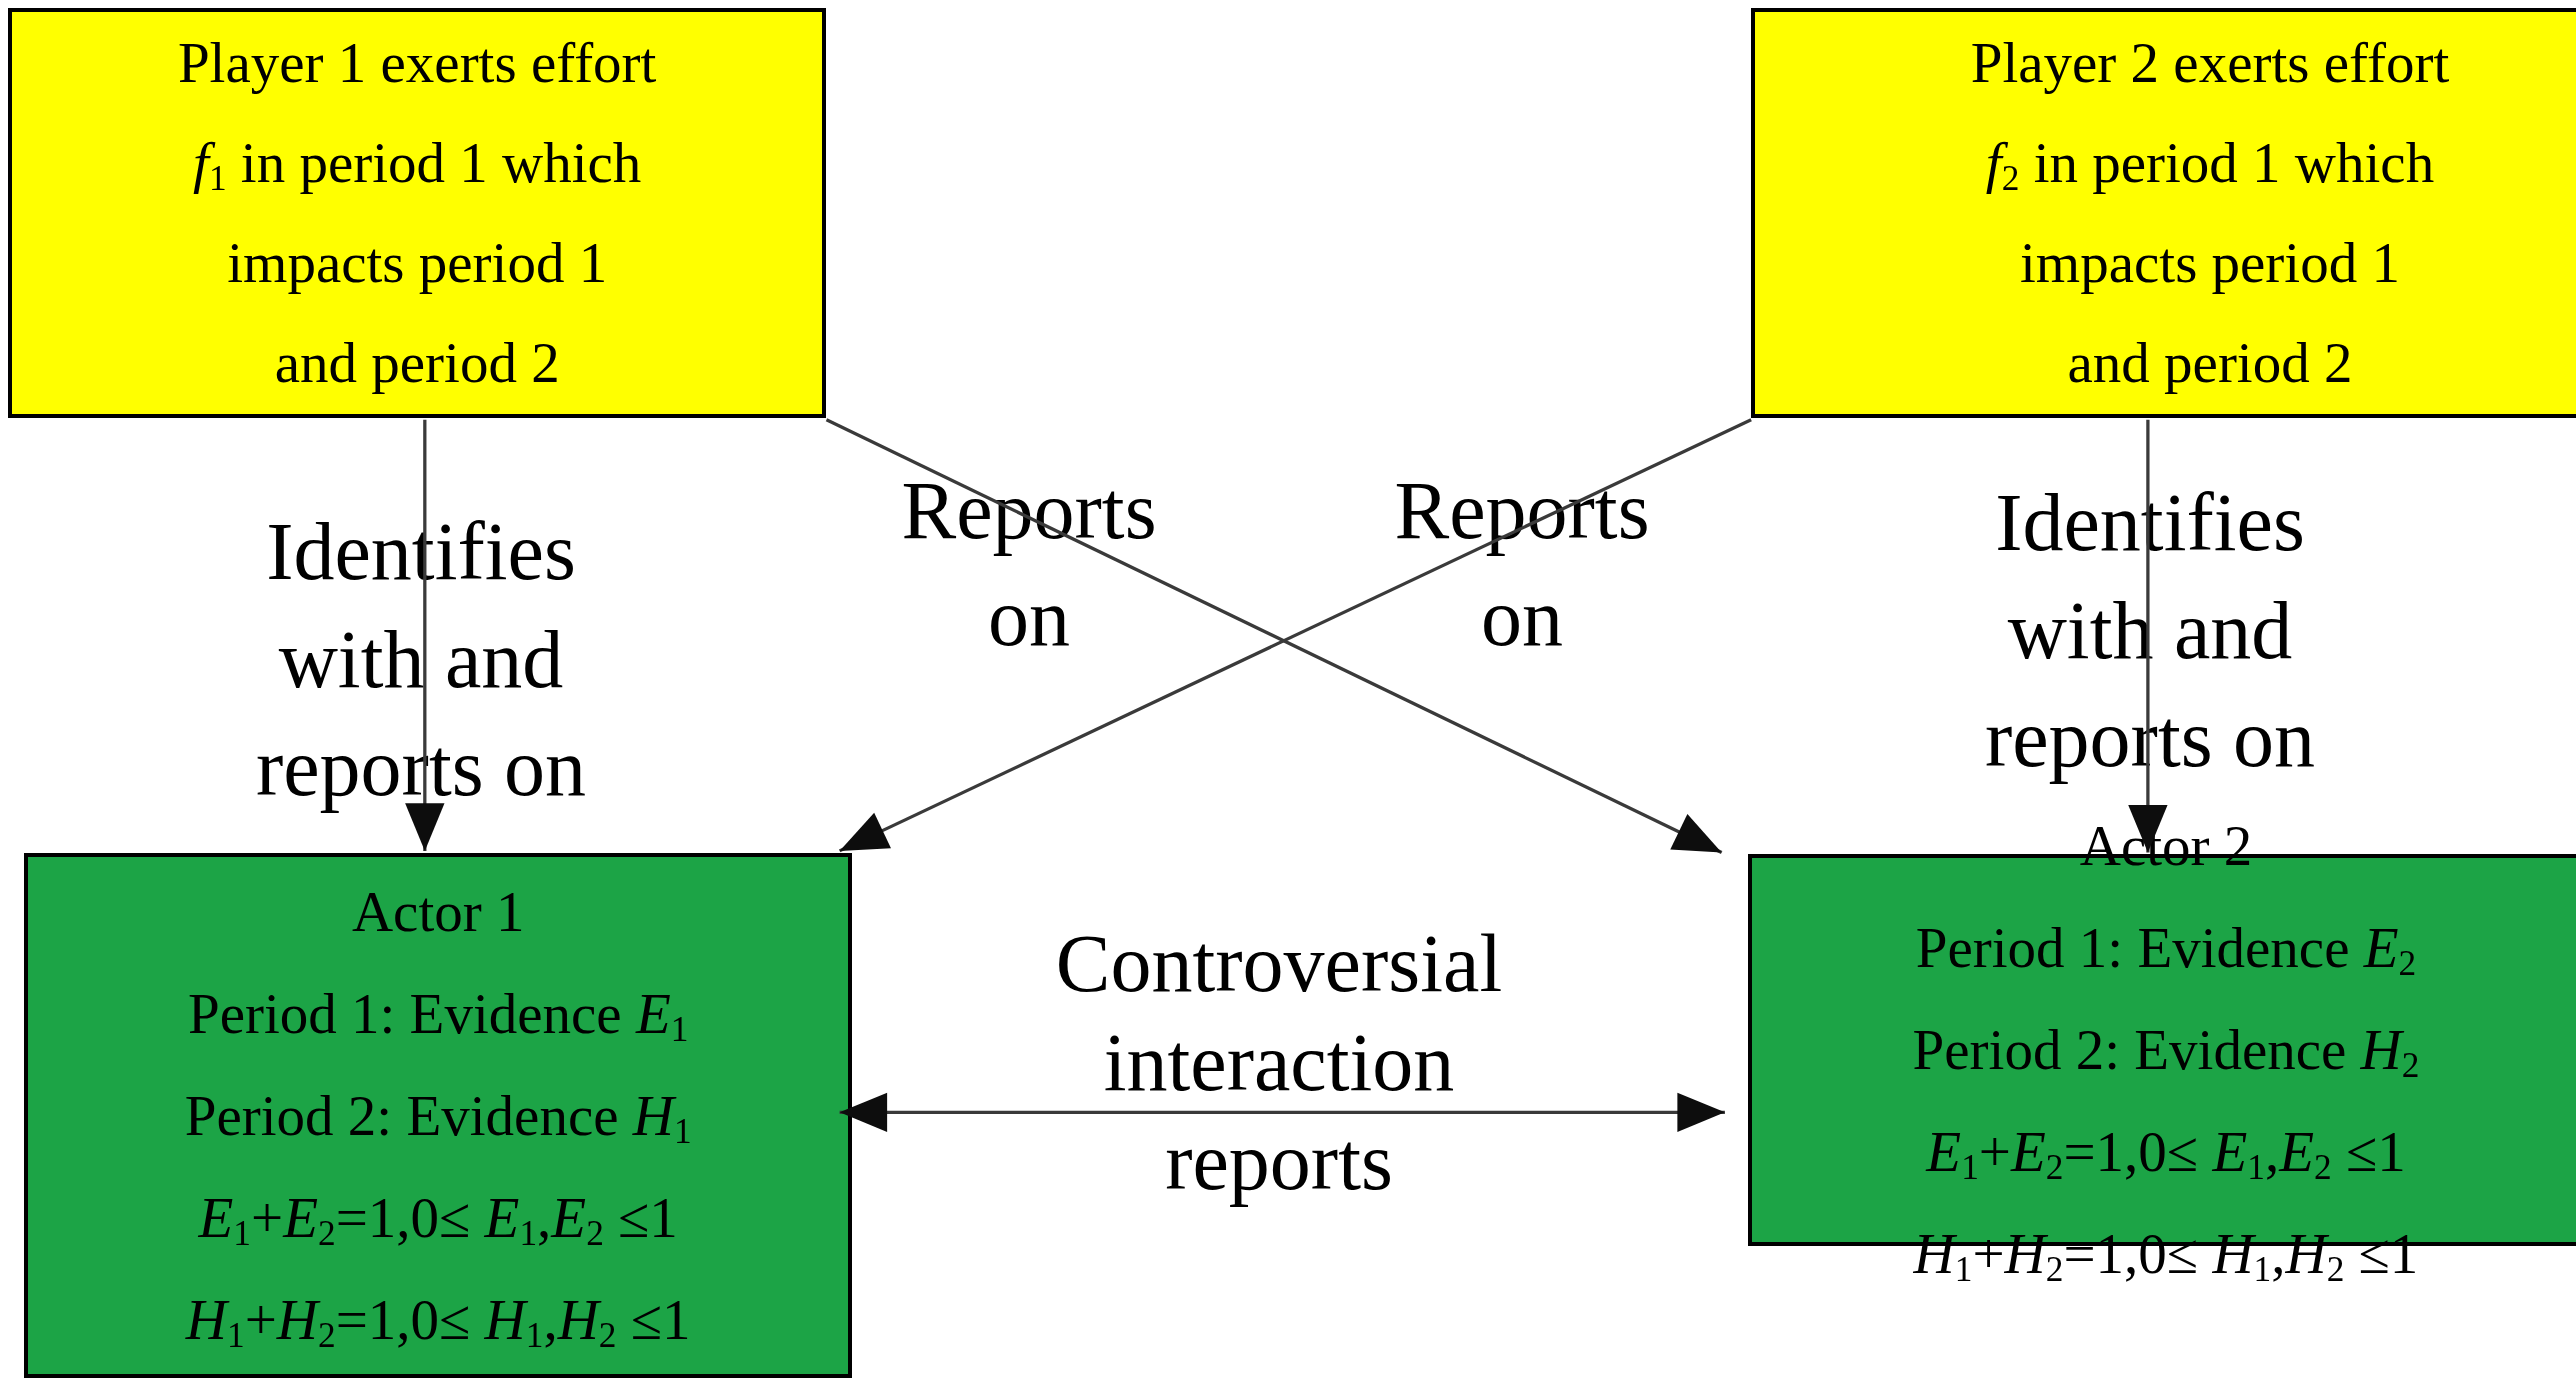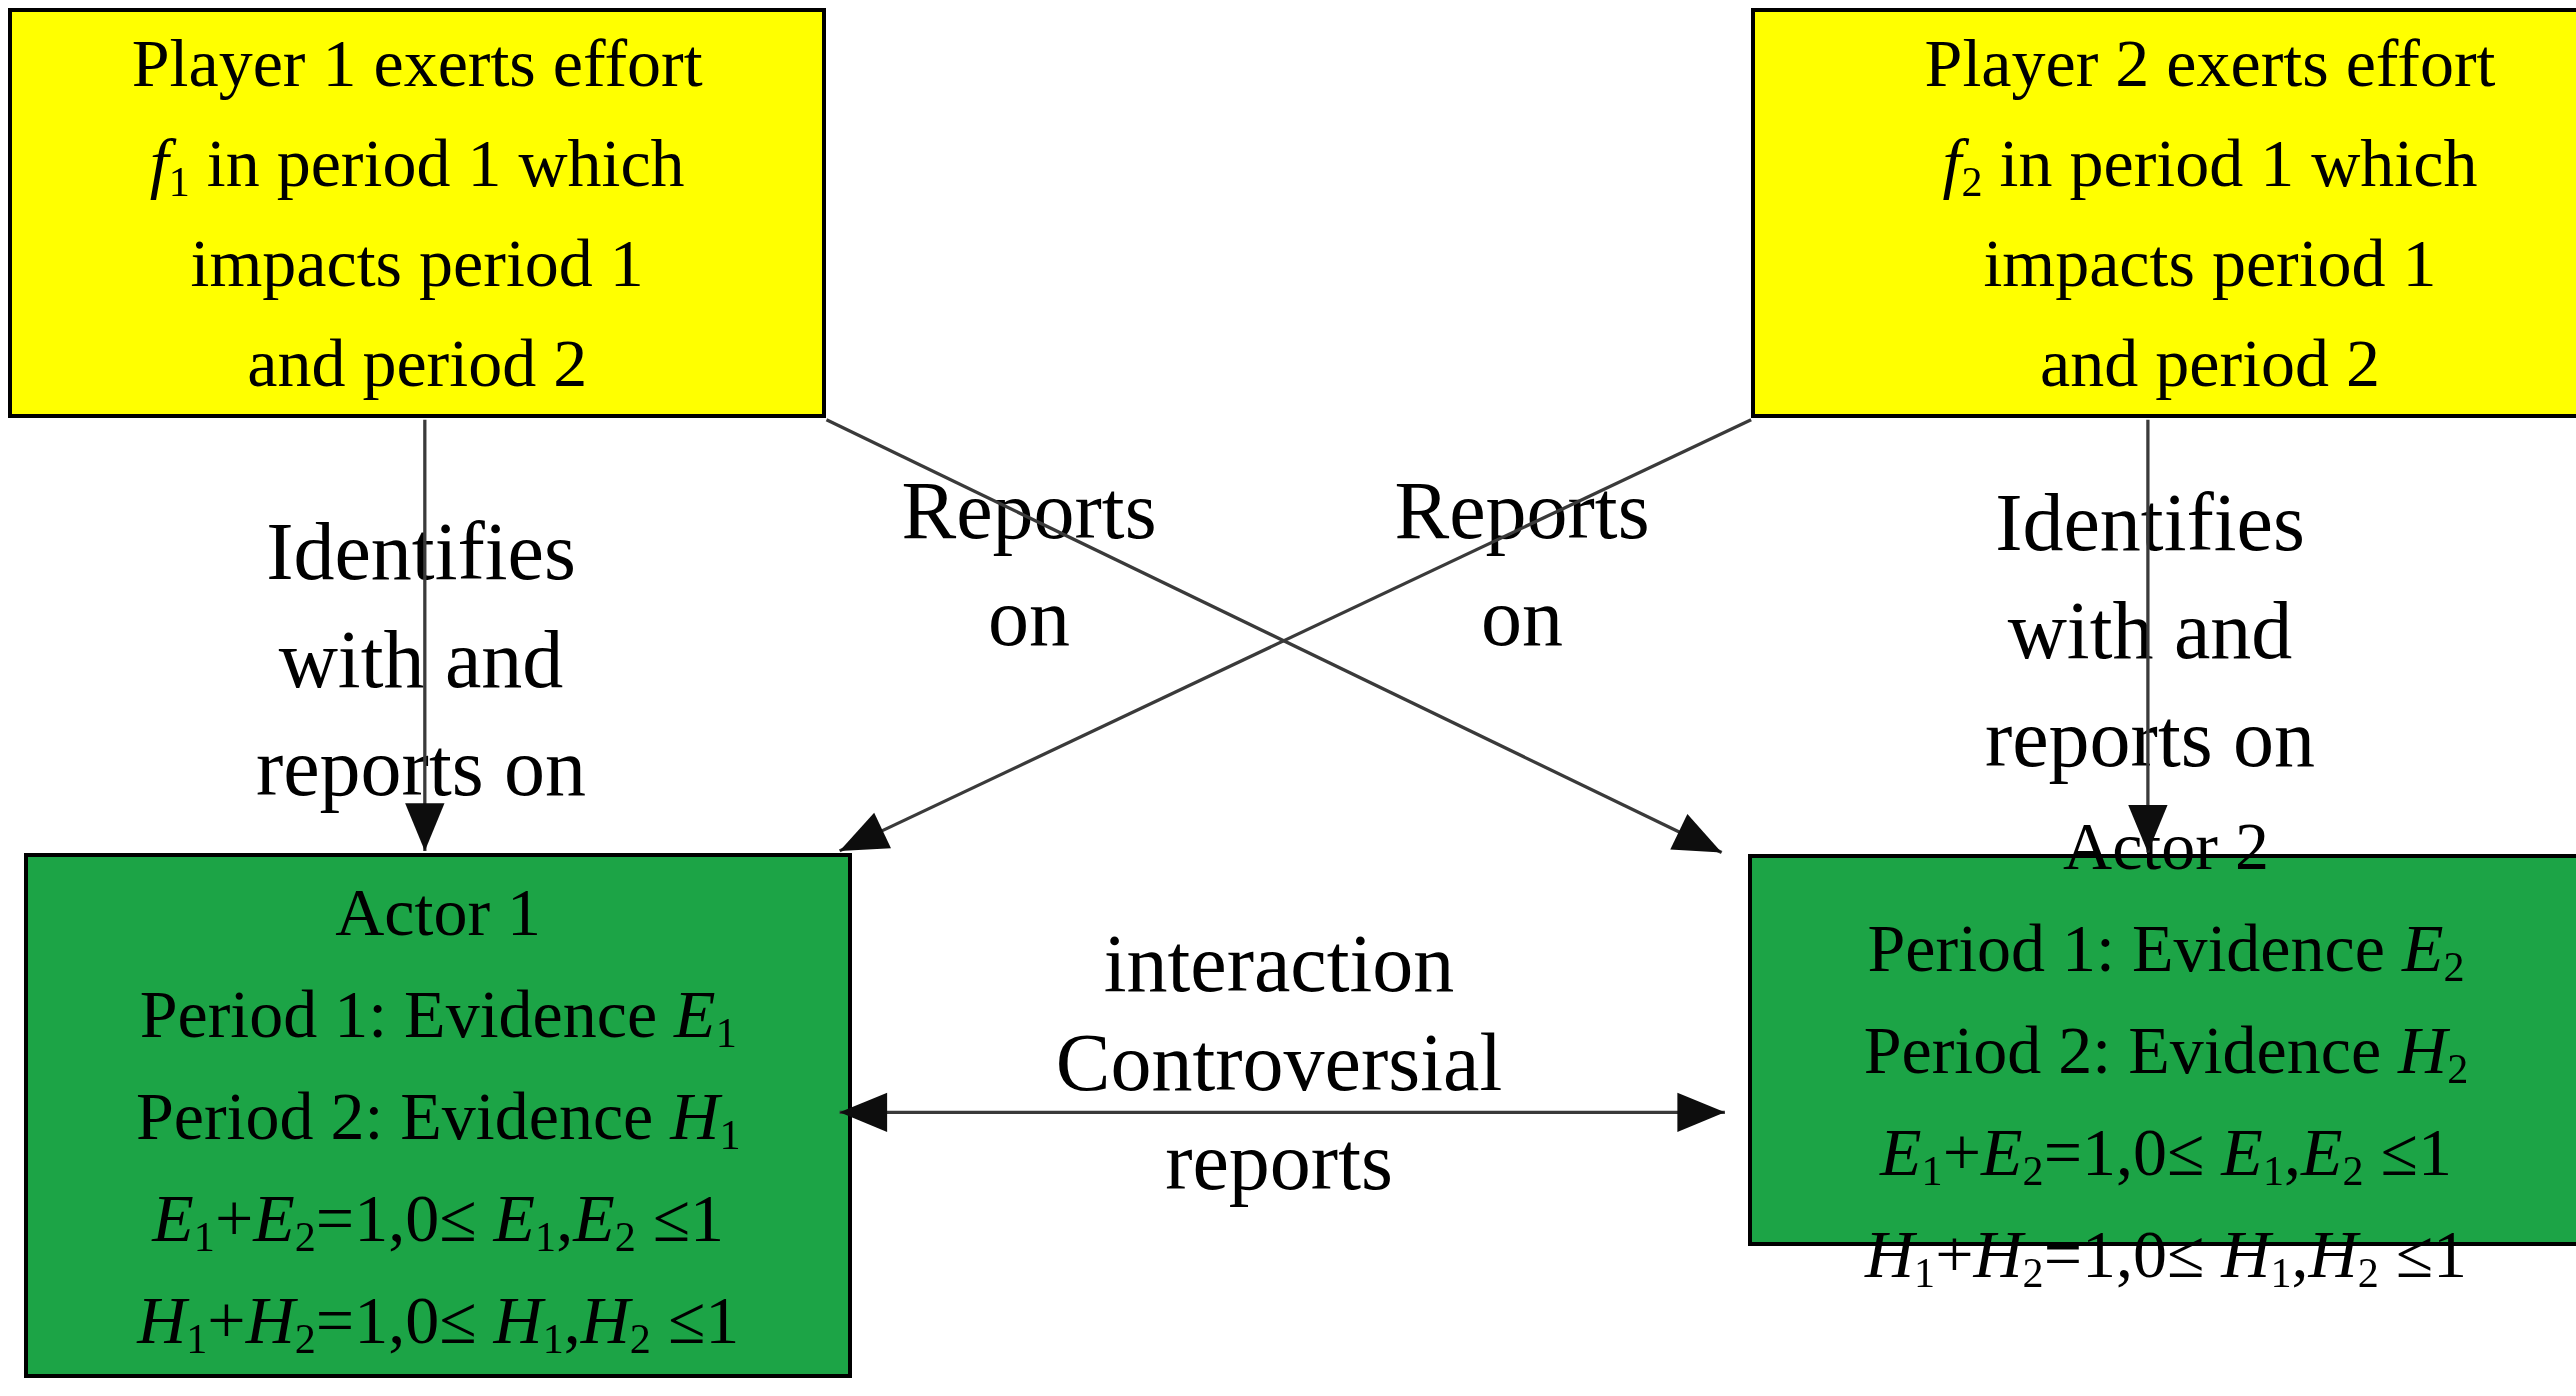--- a/index.html
+++ b/index.html
@@ -16,21 +16,21 @@
   .stage{position:relative;width:2576px;height:1396px;background:var(--background);overflow:hidden;}
 
   .box{
     position:absolute;
     box-sizing:border-box;
     border:4.9px solid var(--border);
     display:flex;
     flex-direction:column;
     justify-content:center;
     text-align:center;
-    font-size:68px;
+    font-size:57px;
     line-height:100px;
   }
   .box.yellow{background:var(--box-yellow);}
   .box.green{background:var(--box-green);line-height:102px;margin-left:16px;}
 
   #player1{left:8.2px;top:8.2px;width:818px;height:410px;}
   #player2{left:1751px;top:8.2px;width:918px;height:410px;}
   #actor1{left:8.2px;top:853px;width:828px;height:525px;}
   #actor2{left:1732px;top:854px;width:836px;height:392px;}
 
@@ -109,22 +109,22 @@
       <div class="ln"><span>Reports</span></div>
       <div class="ln"><span>on</span></div>
     </div>
 
   <div class="lbl" id="lbl-reports-right">
       <div class="ln"><span>Reports</span></div>
       <div class="ln"><span>on</span></div>
     </div>
 
   <div class="lbl" id="lbl-controversial">
+      <div class="ln"><span>Controversial</span></div>
       <div class="ln"><span>interaction</span></div>
-      <div class="ln"><span>Controversial</span></div>
       <div class="ln"><span>reports</span></div>
     </div>
 
   <svg class="wires" viewBox="0 0 3142 1703" xmlns="http://www.w3.org/2000/svg">
     <defs>
       <marker id="ah" markerUnits="userSpaceOnUse" markerWidth="64" markerHeight="52" refX="60" refY="25" orient="auto-start-reverse">
         <path class="hd" d="M2,1 L60,25 L2,49 Z"></path>
       </marker>
     </defs>
 

